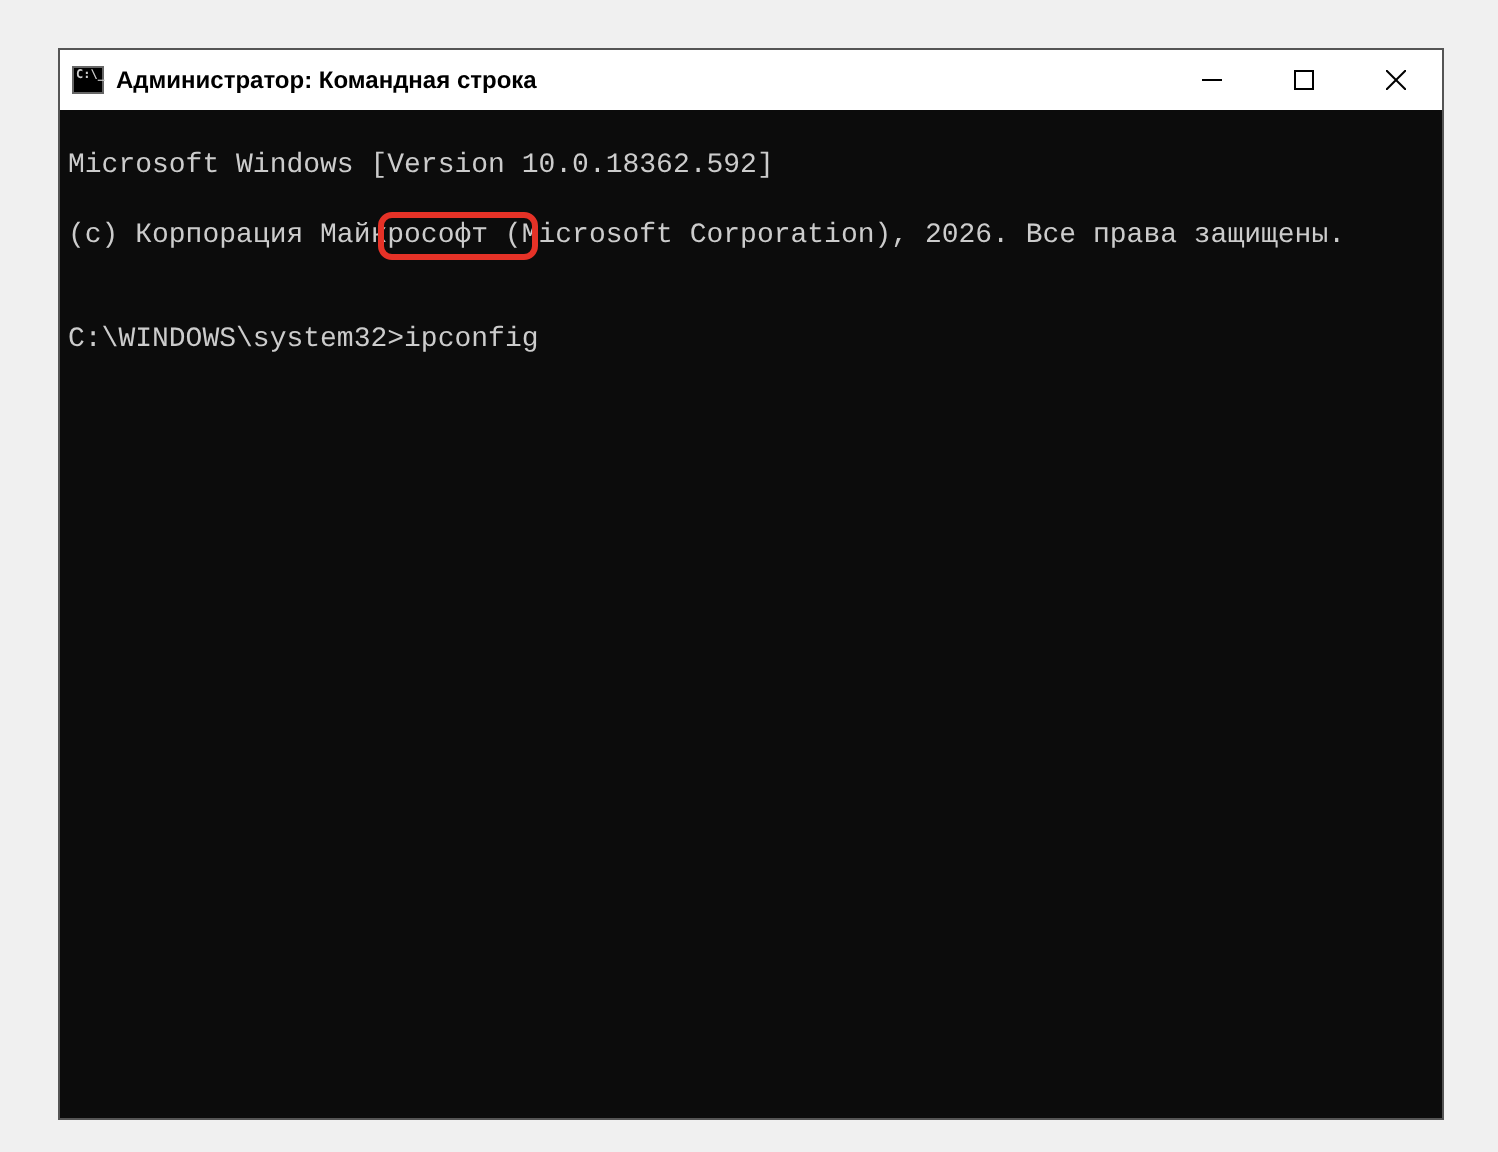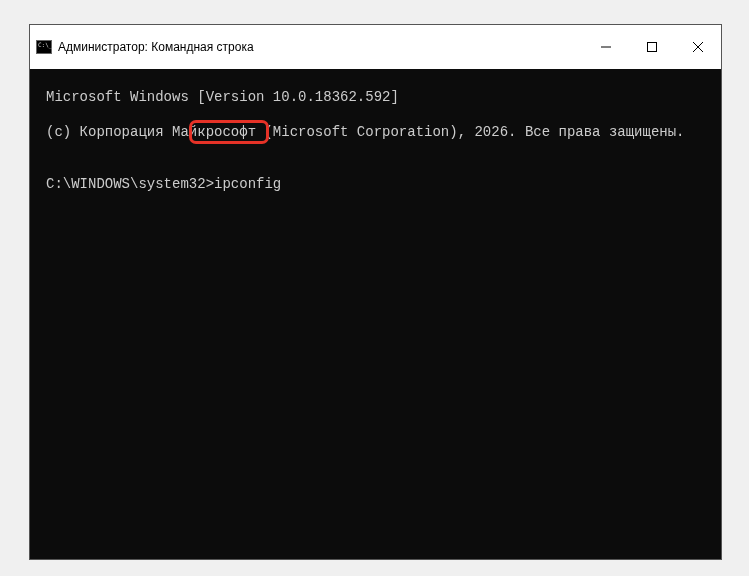--- a/index.html
+++ b/index.html
@@ -19,26 +19,27 @@
       top: 24px;
       left: 29px;
       width: 693px;
       height: 536px;
       background: #0c0c0c;
       border: 1px solid #555;
       display: flex;
       flex-direction: column;
     }
     .titlebar {
-      height: 44px;
+      height: 30px;
       background: #ffffff;
       display: flex;
       align-items: center;
       justify-content: space-between;
       user-select: none;
+      font-weight: bold;
     }
     .titlebar-left {
       display: flex;
       align-items: center;
       padding-left: 6px;
       gap: 6px;
     }
     .app-icon {
       width: 16px;
       height: 14px;
@@ -80,21 +81,21 @@
       stroke-width: 1;
       fill: none;
     }
     .terminal {
       flex: 1;
       background: #0c0c0c;
       color: #cccccc;
       font-family: Consolas, "Courier New", monospace;
       font-size: 14px;
       line-height: 1.25;
-      padding: 2px 16px;
+      padding: 2px 4px;
       white-space: pre;
       overflow: hidden;
       position: relative;
     }
     .term-line {
       display: block;
     }
     .prompt-line {
       display: inline;
     }

